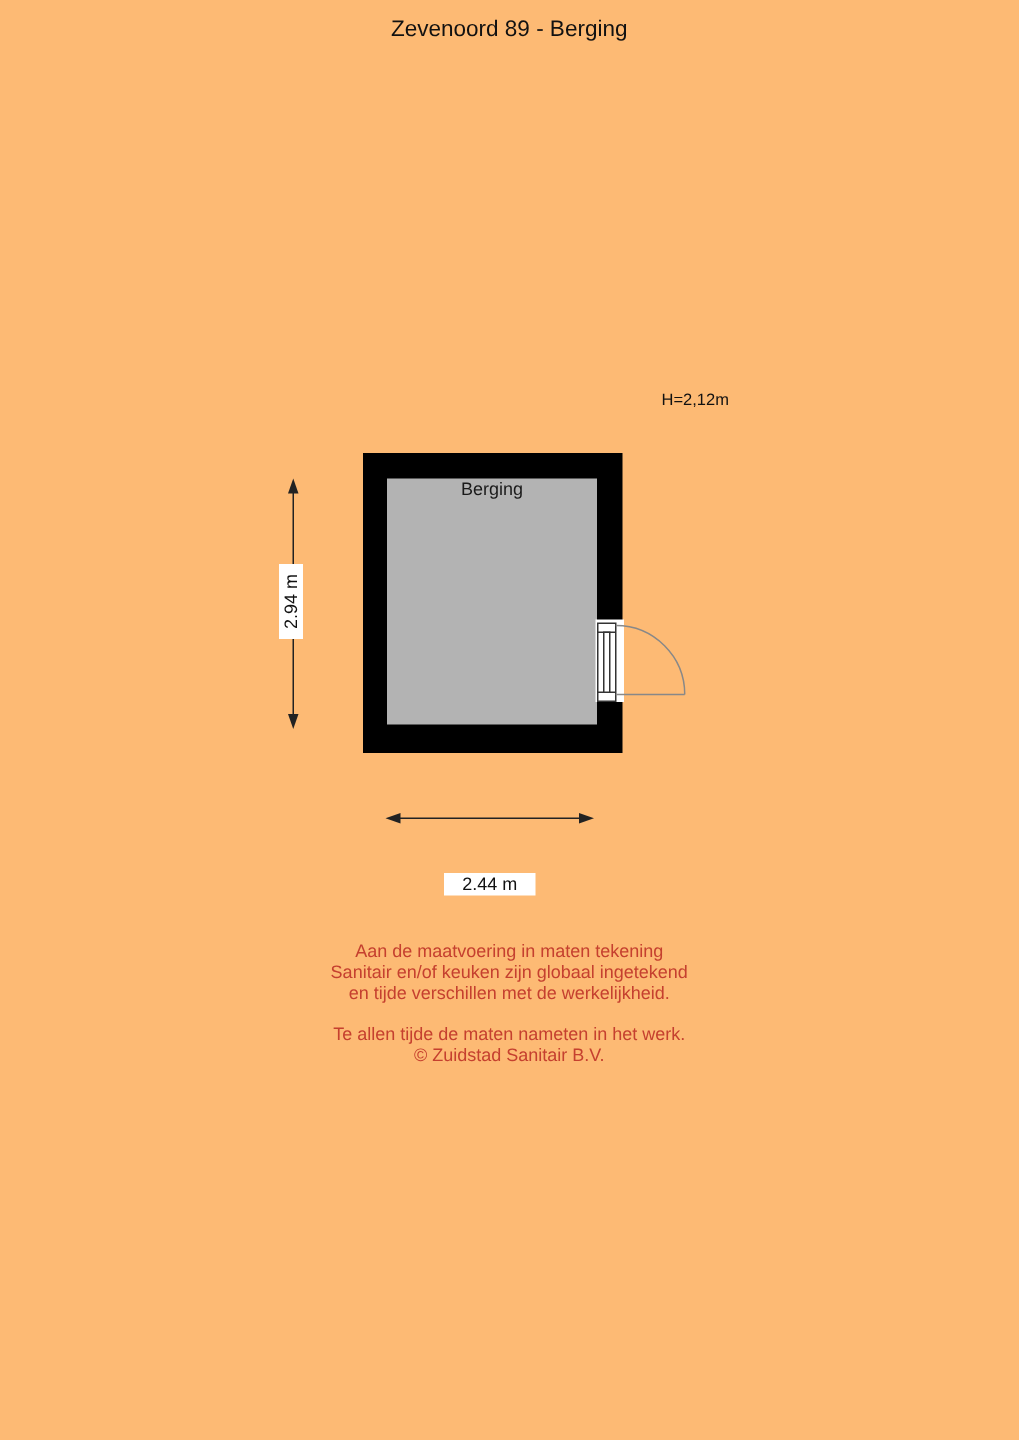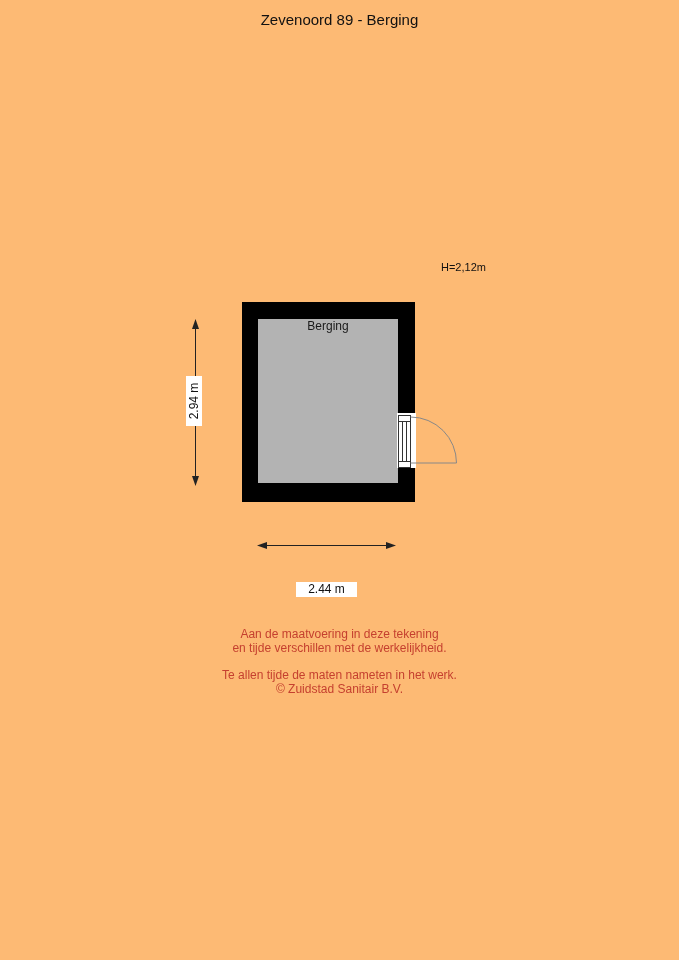--- a/index.html
+++ b/index.html
@@ -148,21 +148,22 @@
     <path class="dim-line" d="M 260 545.5 H 393"></path>
     <polygon class="dim-arrow" points="257,545.5 267,542 267,549"></polygon>
     <polygon class="dim-arrow" points="396,545.5 386,542 386,549"></polygon>
   </svg>
 
   <div class="dim-label vertical">2.94 m</div>
   <div class="dim-label horizontal">2.44 m</div>
 
   <div class="disclaimer">
     <div class="para1">
-      <div>Aan de maatvoering in deze tekening</div>
+      <div>Aan de maatvoering in maten tekening</div>
+      <div>Sanitair en/of keuken zijn globaal ingetekend</div>
       <div>en tijde verschillen met de werkelijkheid.</div>
     </div>
     <div class="para2">
       <div>Te allen tijde de maten nameten in het werk.</div>
       <div>© Zuidstad Sanitair B.V.</div>
     </div>
   </div>
 
 </div>
 

